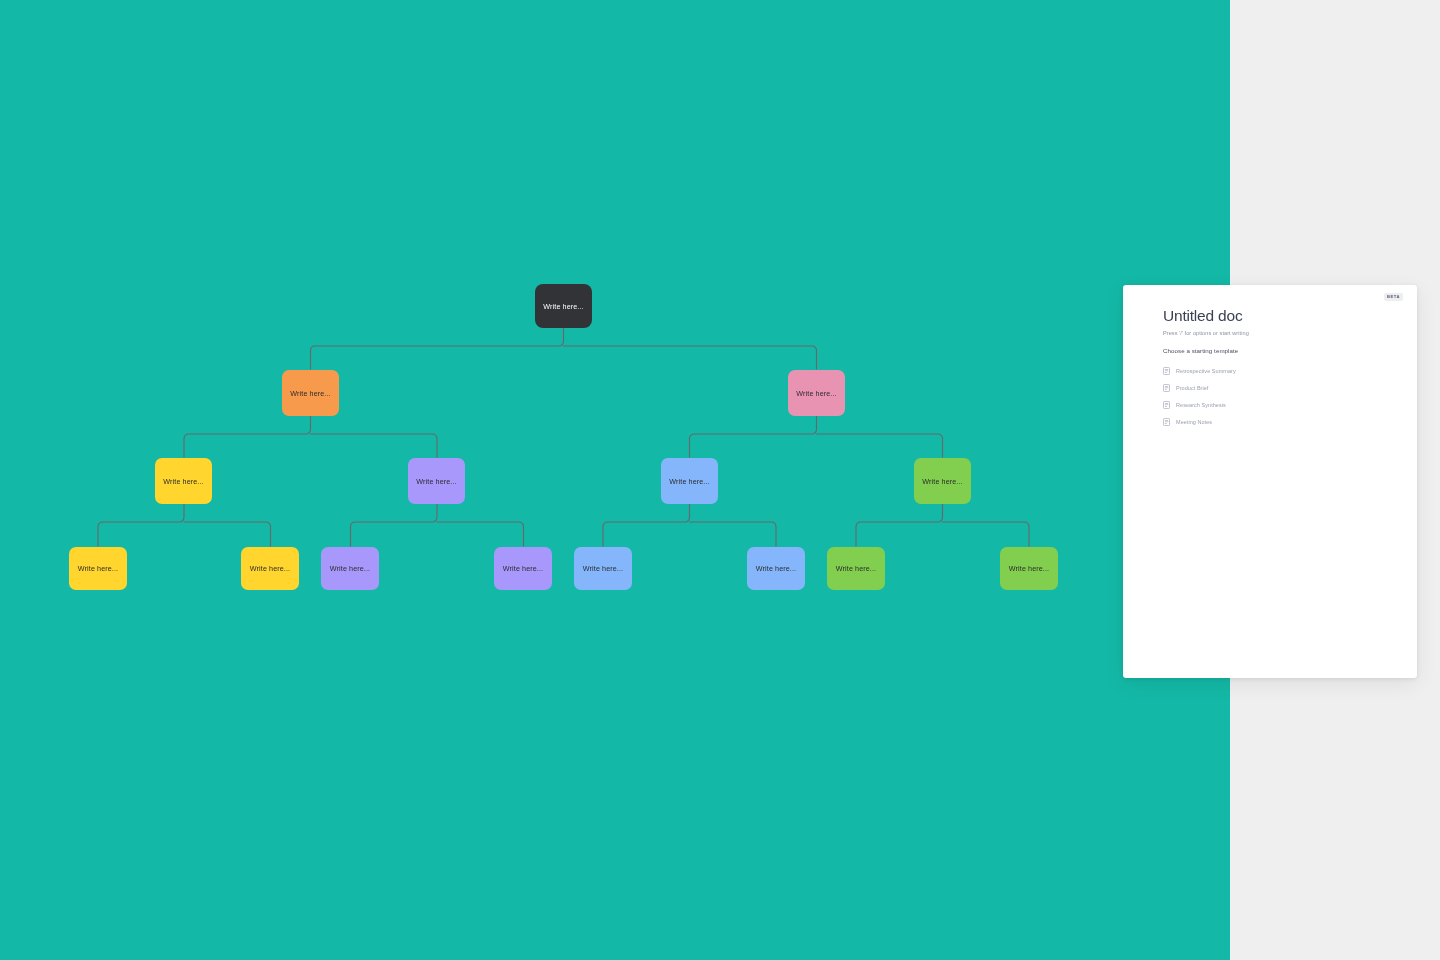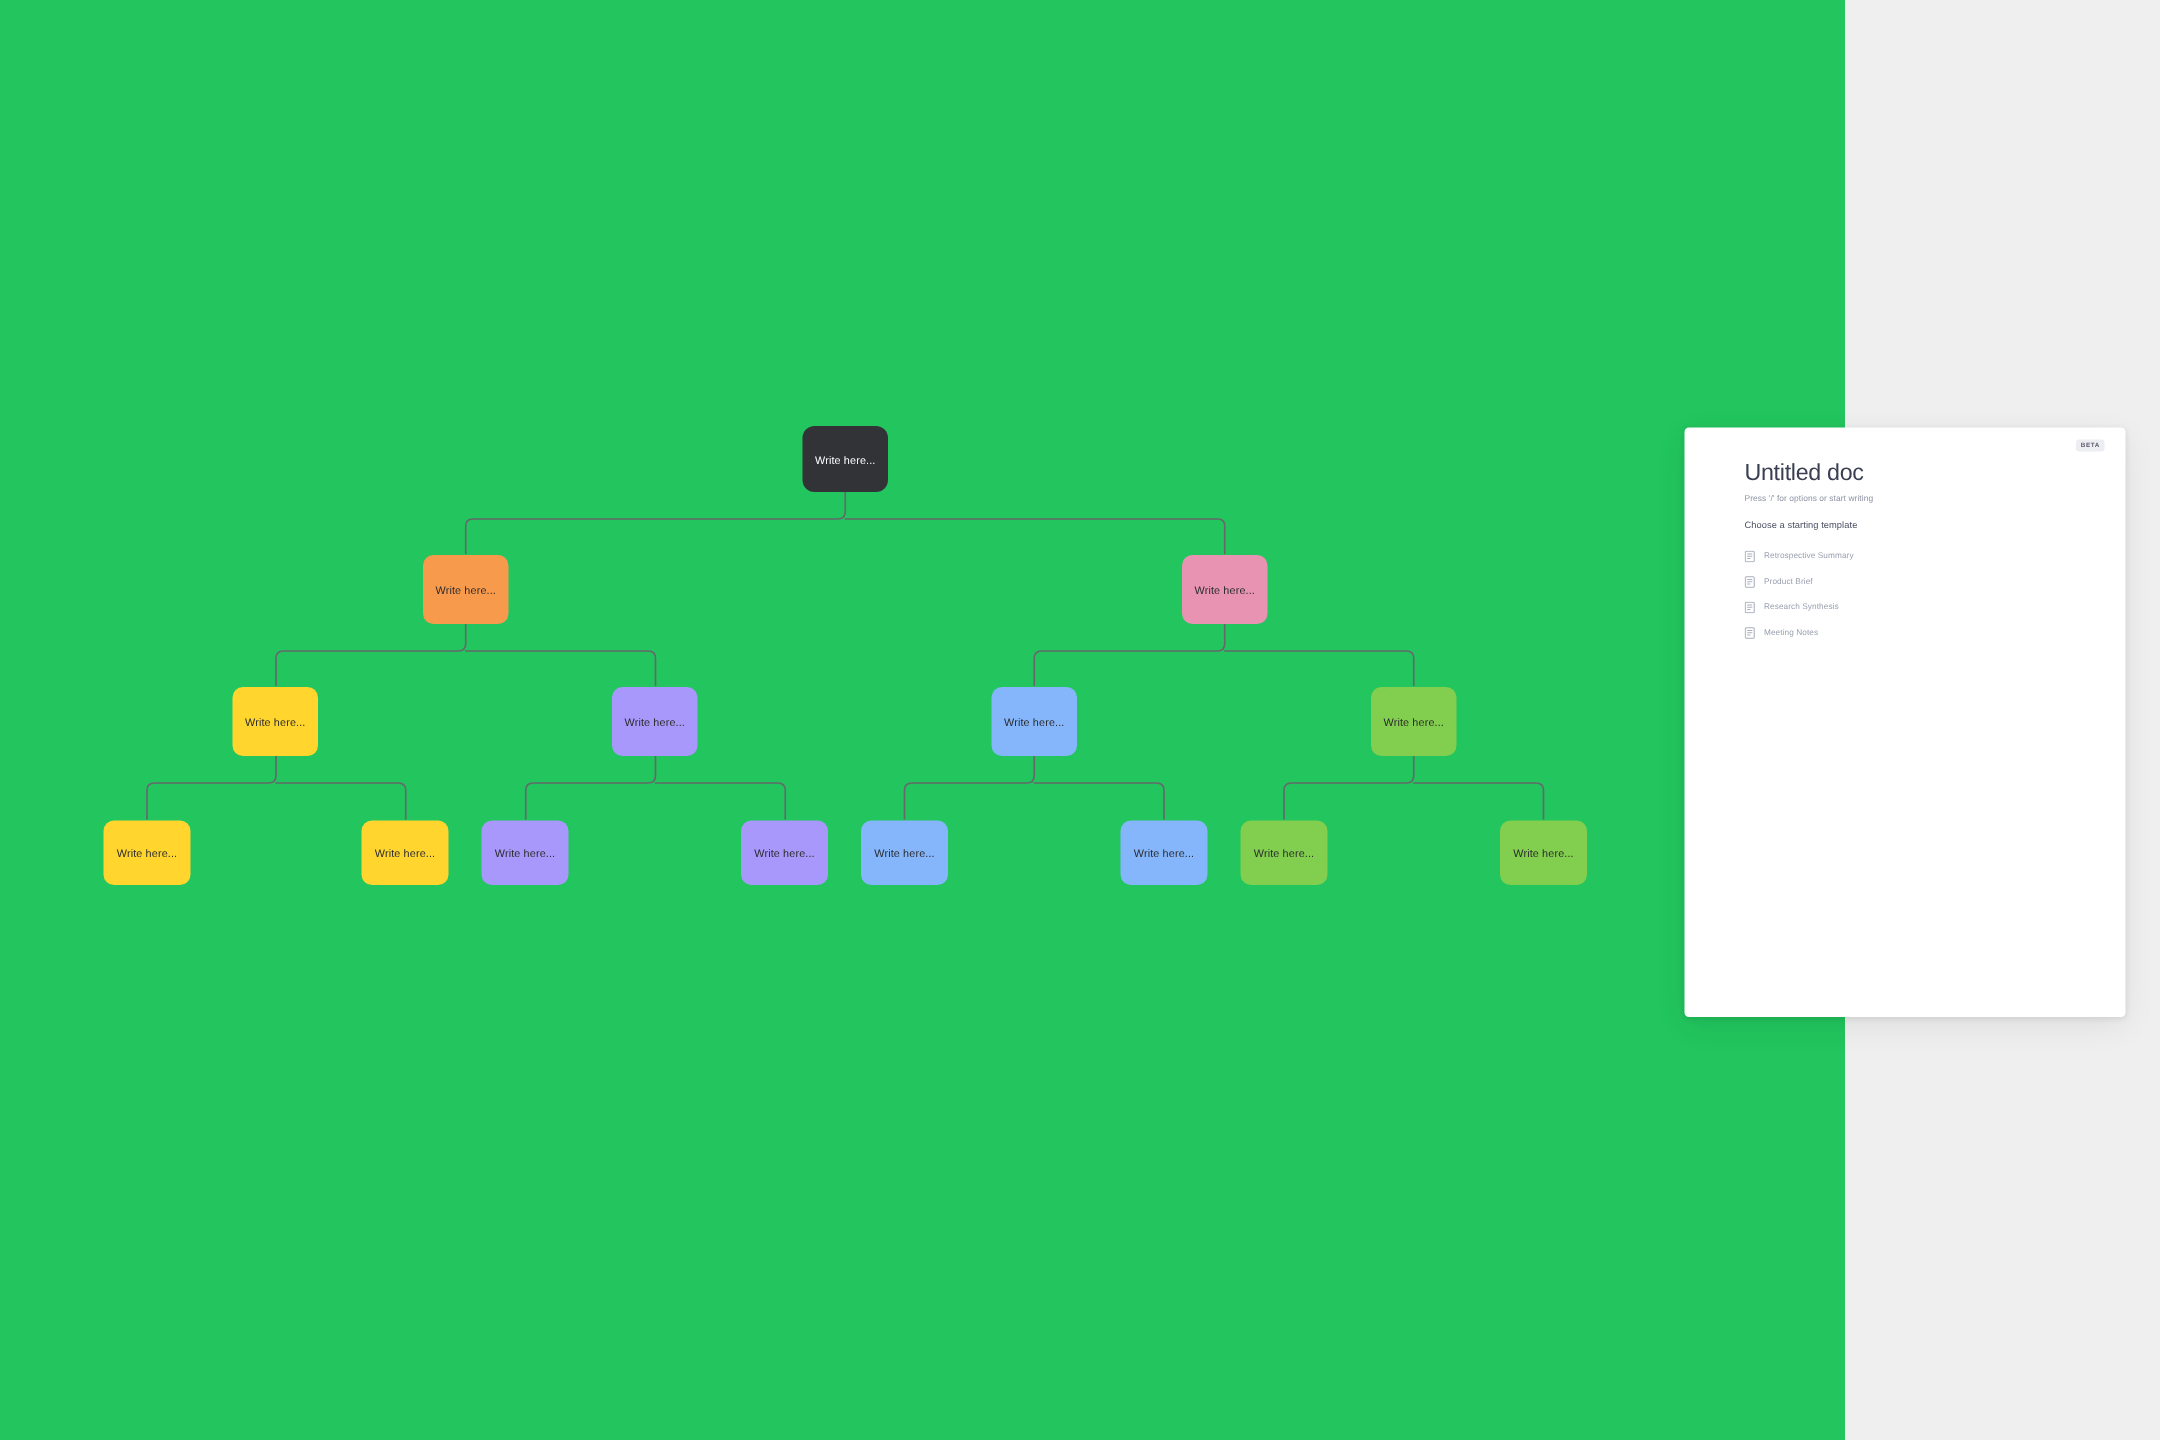--- a/index.html
+++ b/index.html
@@ -13,21 +13,21 @@
     background: #efefef;
     font-family: "Liberation Sans", sans-serif;
     -webkit-font-smoothing: antialiased;
   }
 
   #canvas {
     position: absolute;
     left: 0; top: 0;
     width: 1230px;
     height: 960px;
-    background: #22c55e;
+    background: #14b8a6;
   }
 
   
   #connectors {
     position: absolute;
     left: 0; top: 0;
     width: 1440px;
     height: 960px;
     pointer-events: none;
   }

